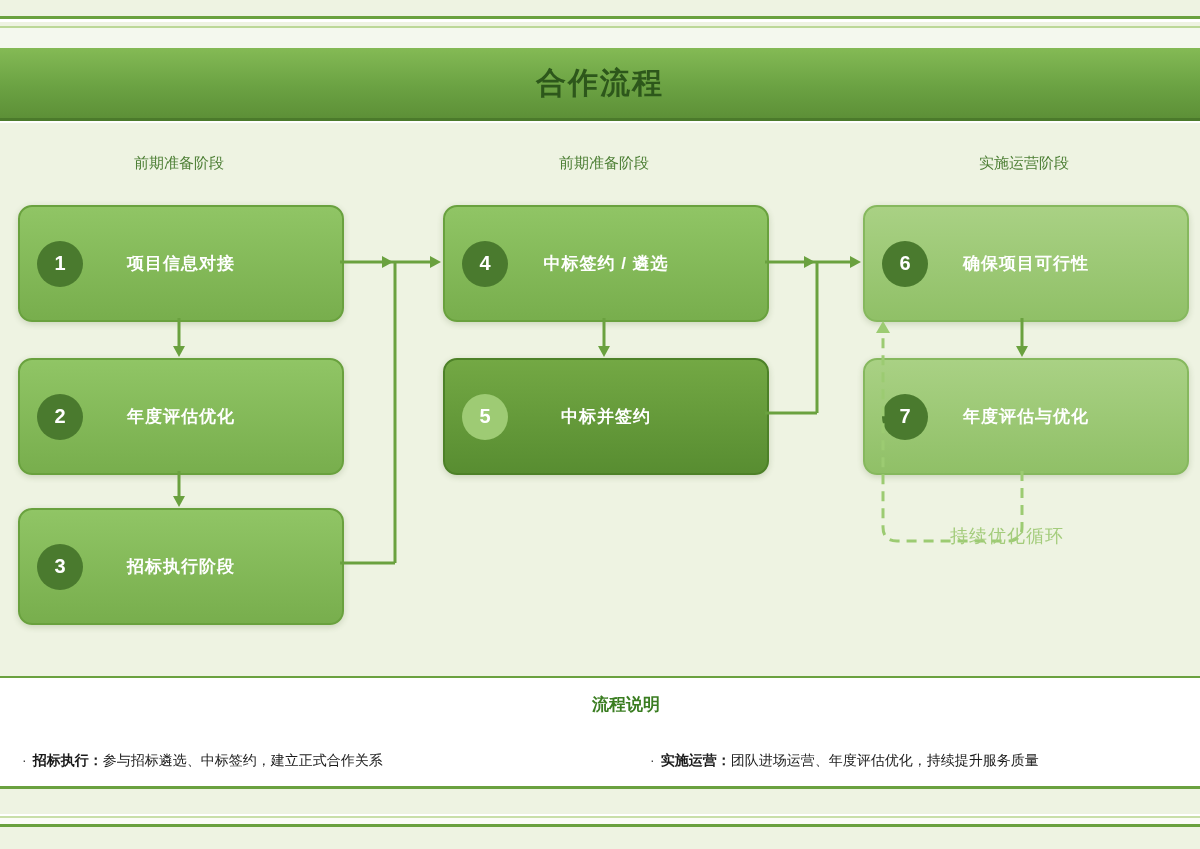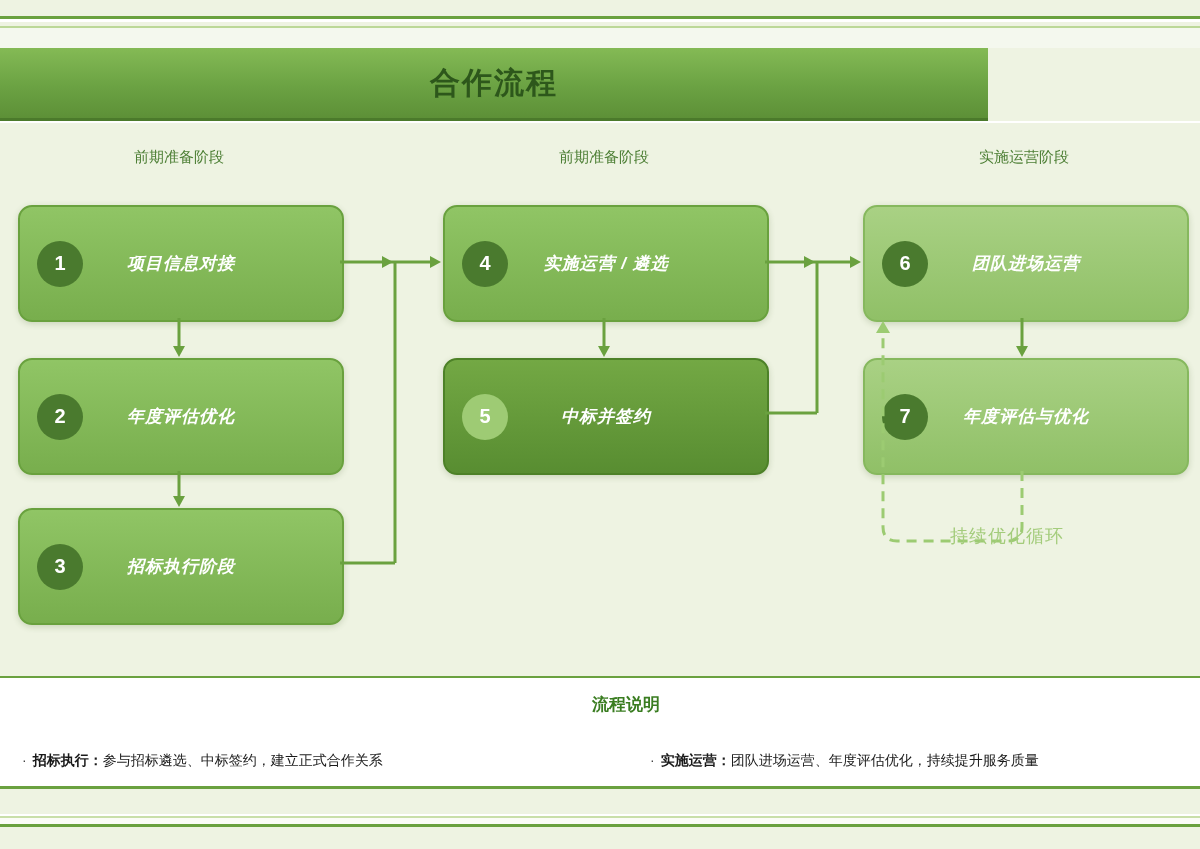--- a/index.html
+++ b/index.html
@@ -9,32 +9,32 @@
     font-family:"Liberation Sans","DejaVu Sans",sans-serif;
   }
   
   .stripe{position:absolute;left:0;width:1200px;}
   .s-top-dark{top:16px;height:3px;background:#6aa13f;}
   .s-top-white{top:19px;height:3px;background:#ffffff;}
   .s-top-light{top:26px;height:2px;background:#bcd898;}
   .s-top-band{top:28px;height:20px;background:#f4f8ee;}
   
   .banner{
-    position:absolute;left:0;top:48px;width:988px;height:70px;
+    position:absolute;left:0;top:48px;width:1200px;height:70px;
     background:linear-gradient(180deg,#84ba55 0%,#6ba243 55%,#5d9037 100%);
     border-bottom:3px solid #4b7a2b;
     display:flex;align-items:center;justify-content:center;
   }
   .banner-under{top:121px;height:2px;background:#ffffff;}
   .banner h1{
     margin:0;font-size:30px;font-weight:bold;color:#2d571b;letter-spacing:2px;
   }
   
   .stage-label{
-    position:absolute;top:148px;width:322px;text-align:center;
+    position:absolute;top:154px;width:322px;text-align:center;
     font-size:15px;color:#4d7f35;
   }
   
   .step{
     position:absolute;width:322px;height:113px;border-radius:14px;
     display:flex;align-items:center;justify-content:center;
     box-shadow:0 2px 6px rgba(60,90,30,0.20);
     z-index:2;
   }
   .step-normal{
@@ -51,21 +51,21 @@
   }
   .badge{
     position:absolute;left:17px;top:50%;transform:translateY(-50%);
     width:46px;height:46px;border-radius:50%;
     display:flex;align-items:center;justify-content:center;
     font-size:20px;font-weight:bold;color:#ffffff;
     background:#4a7a2e;
   }
   .badge-light{background:#9ecb74;}
   .step-label{
-    font-size:17px;font-weight:bold;color:#ffffff;letter-spacing:1px;font-style:italic;
+    font-size:17px;font-weight:bold;color:#ffffff;letter-spacing:1px;
   }
   
   svg.connectors{position:absolute;left:0;top:0;z-index:5;pointer-events:none;}
   
   .loop-label{
     position:absolute;left:950px;top:524px;z-index:6;
     font-size:18px;color:#a4cc7c;letter-spacing:1px;
   }
   
   .notes{
@@ -118,30 +118,30 @@
   <span class="badge">2</span>
   <span class="step-label">年度评估优化</span>
 </div>
 <div class="step step-normal" style="left:18px;top:508px">
   <span class="badge">3</span>
   <span class="step-label">招标执行阶段</span>
 </div>
 
 <div class="step step-normal" style="left:443px;top:205px">
   <span class="badge">4</span>
-  <span class="step-label">实施运营 / 遴选</span>
+  <span class="step-label">中标签约 / 遴选</span>
 </div>
 <div class="step step-dark" style="left:443px;top:358px">
   <span class="badge badge-light">5</span>
   <span class="step-label">中标并签约</span>
 </div>
 
 <div class="step step-light" style="left:863px;top:205px">
   <span class="badge">6</span>
-  <span class="step-label">团队进场运营</span>
+  <span class="step-label">确保项目可行性</span>
 </div>
 <div class="step step-light" style="left:863px;top:358px">
   <span class="badge">7</span>
   <span class="step-label">年度评估与优化</span>
 </div>
 
 <svg class="connectors" width="1200" height="849" viewBox="0 0 1200 849">
 
   <g stroke="#6aa13f" stroke-width="3" fill="none">
     <path d="M 340 262 H 430"></path>

